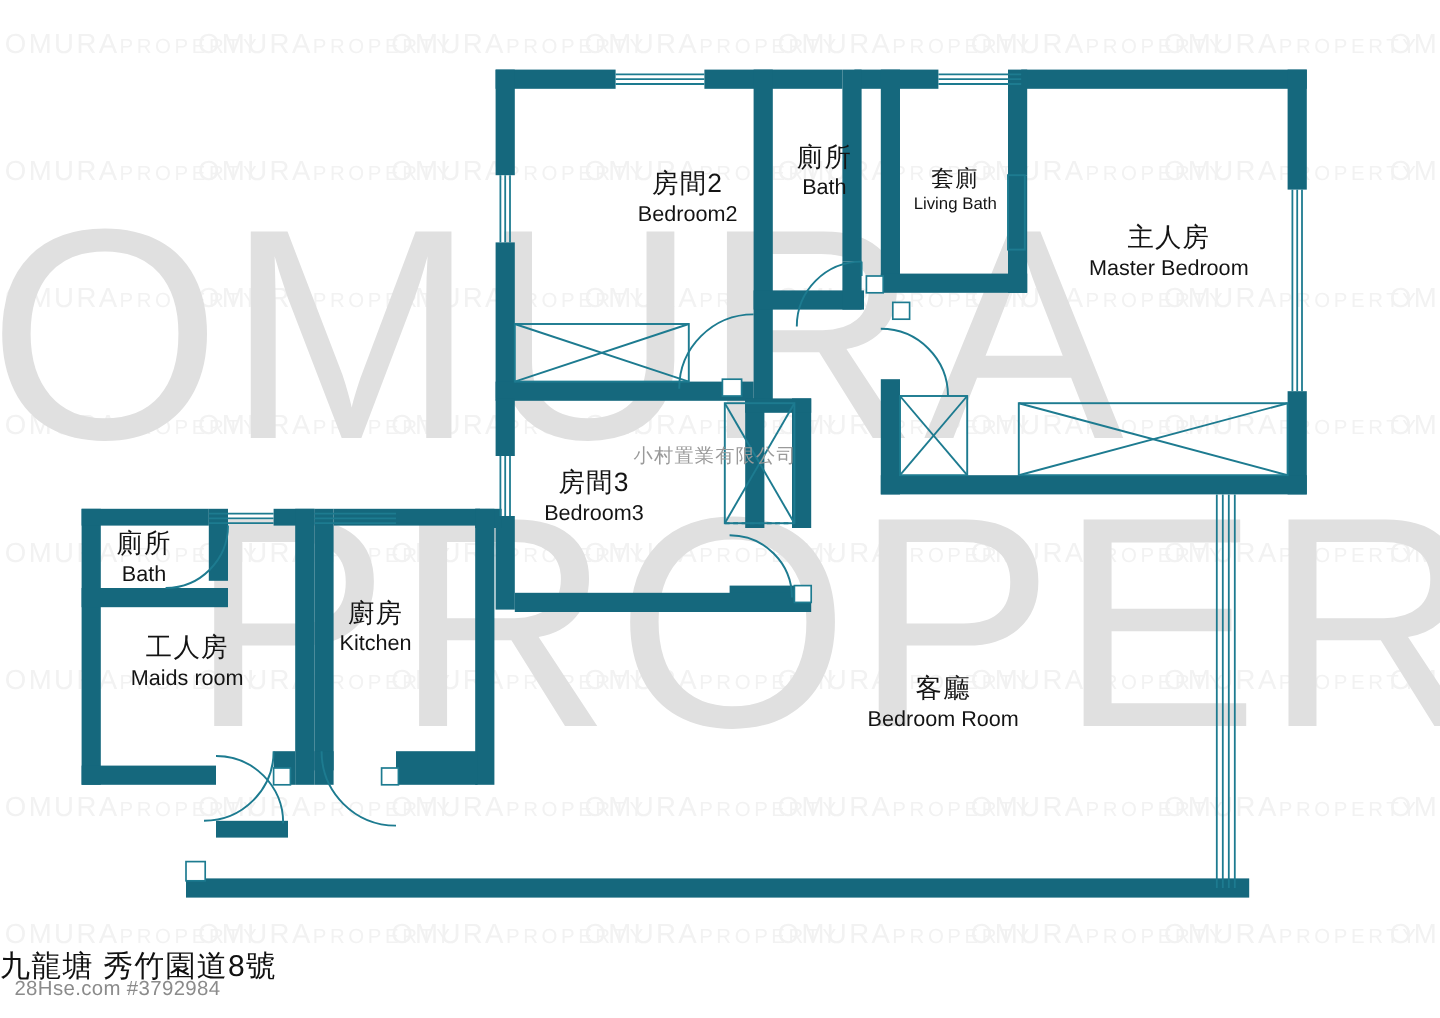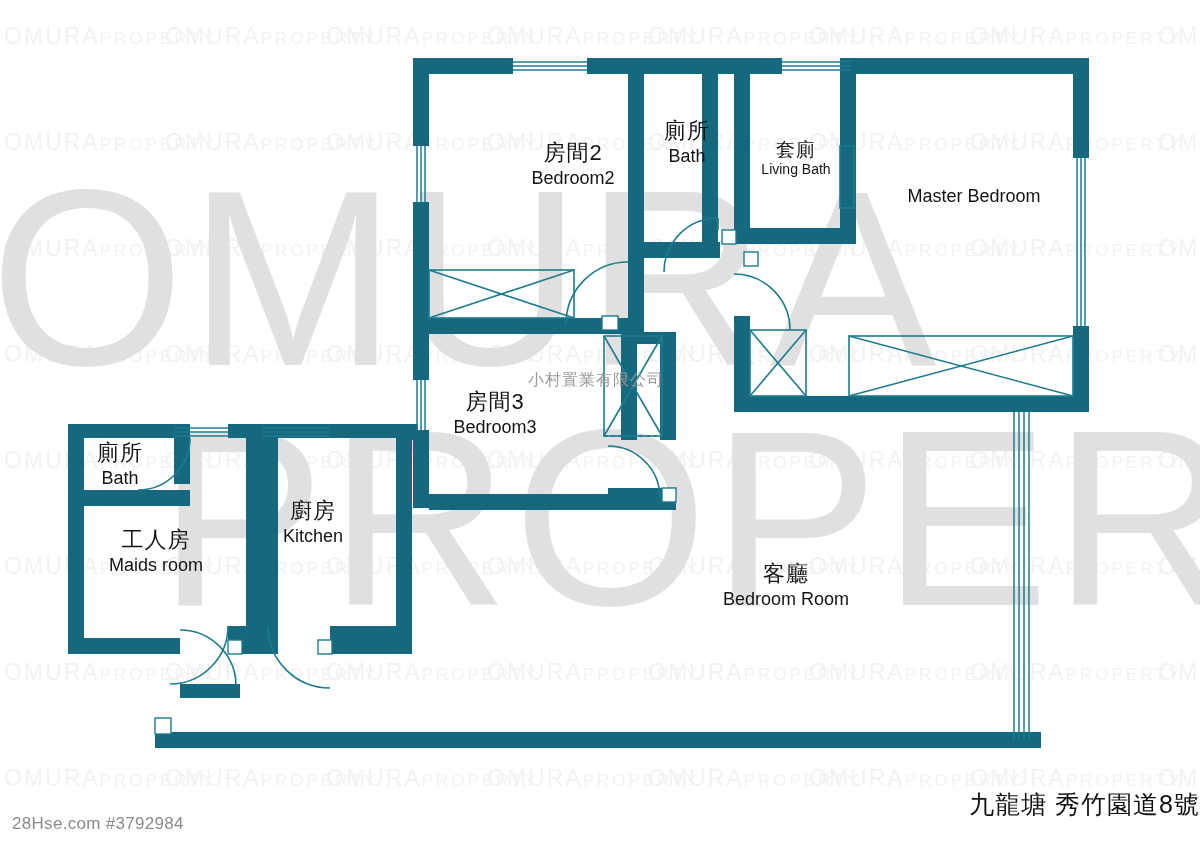--- a/index.html
+++ b/index.html
@@ -44,21 +44,21 @@
     font-family:"Liberation Sans","DejaVu Sans",sans-serif;
     color:#141414;
   }
   .label .zh{display:block;font-size:22px;line-height:1.22;letter-spacing:1px;}
   .label .en{display:block;font-size:18px;line-height:1.25;}
   .label.sm .zh{font-size:19px;}
   .label.sm .en{font-size:14px;}
 
   #footer-title{
     position:absolute;z-index:7;left:0;top:788px;width:1200px;
-    text-align:right;font-size:25px;letter-spacing:1px;color:#111;
+    text-align:left;font-size:25px;letter-spacing:1px;color:#111;
   }
   #credit{
     position:absolute;z-index:7;left:12px;top:814px;
     font-size:17px;color:#8b8b8b;letter-spacing:.3px;
   }
   #agency{
     position:absolute;z-index:5;left:528px;top:370px;
     font-size:16px;color:#9a9a9a;letter-spacing:1px;white-space:nowrap;
   }
 </style>
@@ -295,20 +295,21 @@
   <span class="zh">廁所</span>
   <span class="en">Bath</span>
 </div>
 
 <div class="label sm" style="left:796px;top:138px;transform:translateX(-50%);">
   <span class="zh">套廁</span>
   <span class="en">Living Bath</span>
 </div>
 
 <div class="label" style="left:974px;top:185px;transform:translateX(-50%);">
+  <span class="zh">主人房</span>
   <span class="en">Master Bedroom</span>
 </div>
 
 <div class="label" style="left:495px;top:389px;transform:translateX(-50%);">
   <span class="zh">房間3</span>
   <span class="en">Bedroom3</span>
 </div>
 
 <div class="label" style="left:120px;top:440px;transform:translateX(-50%);">
   <span class="zh">廁所</span>

